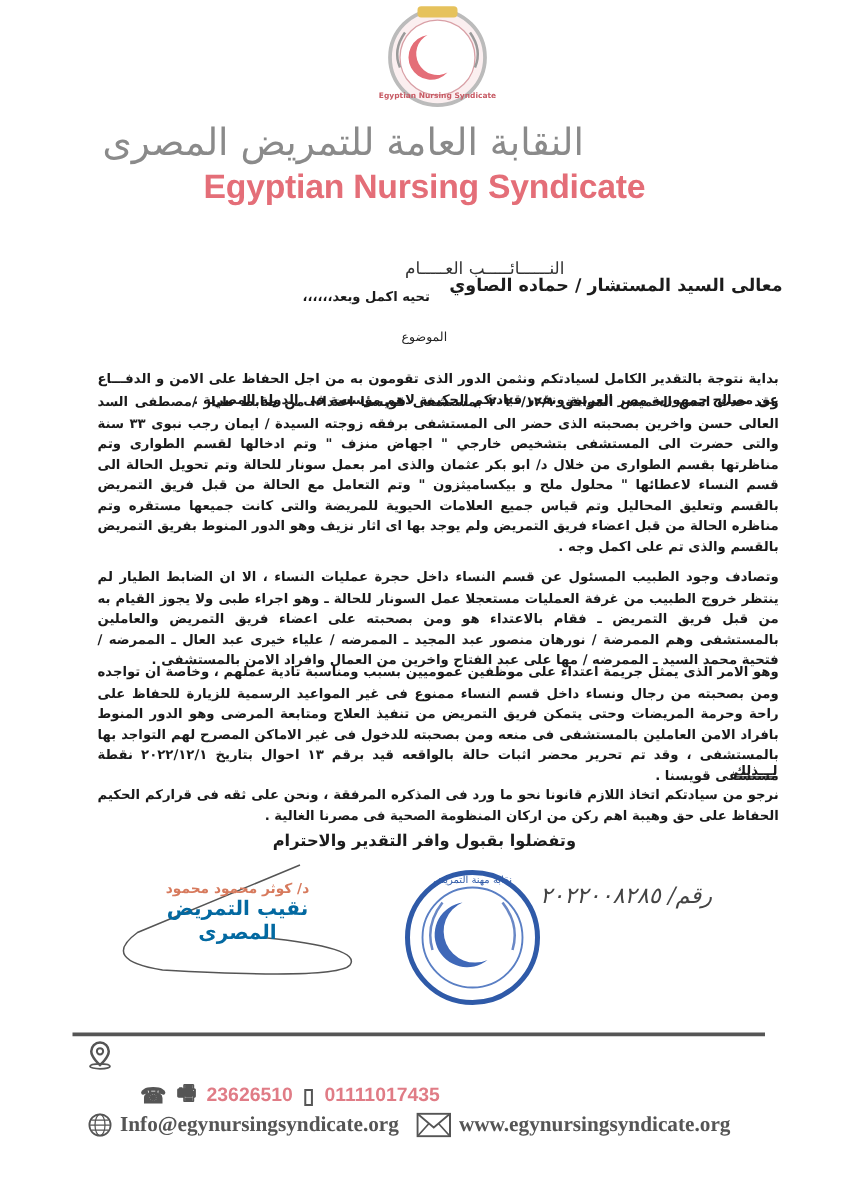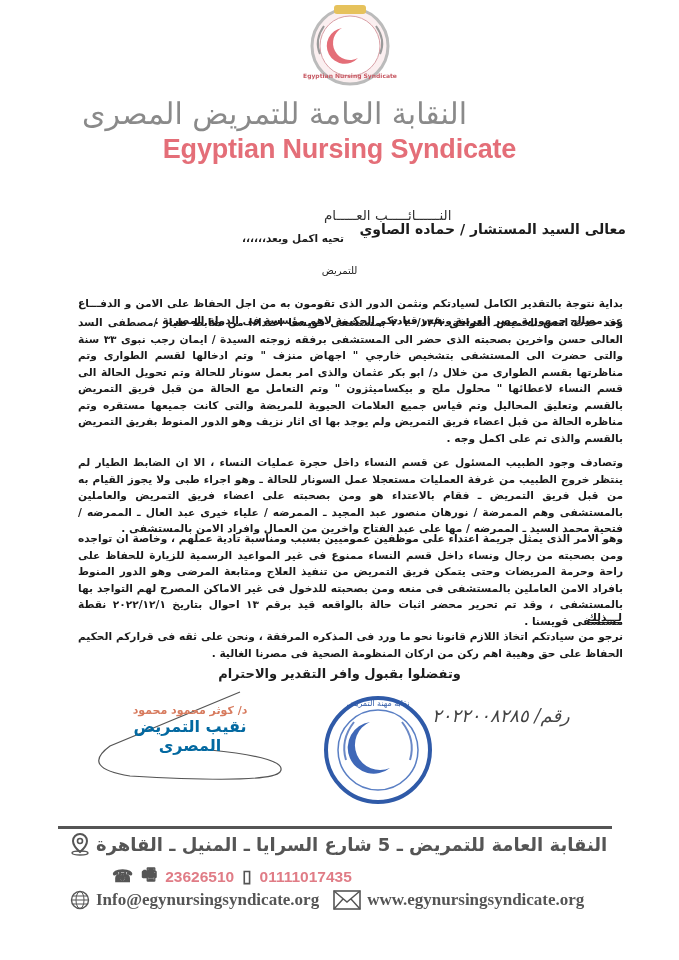--- a/index.html
+++ b/index.html
@@ -46,21 +46,21 @@
   <text x="48" y="76" text-anchor="middle" font-size="6" fill="#c75a64" font-family="DejaVu Sans, sans-serif" font-weight="bold">Egyptian Nursing Syndicate</text>
 </svg>
 
 <div class="abs ar-title">النقابة العامة للتمريض المصرى</div>
 <div class="abs en-title">Egyptian Nursing Syndicate</div>
 
 <div class="abs addressee">معالى السيد المستشار / حماده الصاوي</div>
 <div class="abs deputy">النــــــائـــــب العـــــام</div>
 <div class="abs greeting">تحيه اكمل وبعد،،،،،،</div>
 
-<div class="abs subject">للتمريض</div>
+<div class="abs subject">الموضوع</div>
 <div class="para p1">بداية نتوجة بالتقدير الكامل لسيادتكم ونثمن الدور الذى تقومون به من اجل الحفاظ على الامن و الدفـــاع عن مصالح جمهورية مصر العربية ونقدر قيادتكم الحكيمة لاهم مؤسسة فى الدولة المصرية .</div>
 <div class="para p2">وقد حدث امس الخميس الموافق ٢٠٢٠/١٢/١ بمستشفى قويسنا اعتداءا من ضابط طيار /مصطفى السد العالى حسن واخرين بصحبته الذى حضر الى المستشفى برفقه زوجته السيدة / ايمان رجب نبوى ٣٣ سنة والتى حضرت الى المستشفى بتشخيص خارجي " اجهاض منزف " وتم ادخالها لقسم الطوارى وتم مناظرتها بقسم الطوارى من خلال د/ ابو بكر عثمان والذى امر بعمل سونار للحالة وتم تحويل الحالة الى قسم النساء لاعطائها " محلول ملح و بيكساميثزون " وتم التعامل مع الحالة من قبل فريق التمريض بالقسم وتعليق المحاليل وتم قياس جميع العلامات الحيوية للمريضة والتى كانت جميعها مستقره وتم مناظره الحالة من قبل اعضاء فريق التمريض ولم يوجد بها اى اثار نزيف وهو الدور المنوط بفريق التمريض بالقسم والذى تم على اكمل وجه .</div>
 <div class="para p3">وتصادف وجود الطبيب المسئول عن قسم النساء داخل حجرة عمليات النساء ، الا ان الضابط الطيار لم ينتظر خروج الطبيب من غرفة العمليات مستعجلا عمل السونار للحالة ـ وهو اجراء طبى ولا يجوز القيام به من قبل فريق التمريض ـ فقام بالاعتداء هو ومن بصحبته على اعضاء فريق التمريض والعاملين بالمستشفى وهم الممرضة / نورهان منصور عبد المجيد ـ الممرضه / علياء خيرى عبد العال ـ الممرضه / فتحية محمد السيد ـ الممرضه / مها على عبد الفتاح واخرين من العمال وافراد الامن بالمستشفى .</div>
 <div class="para p4">وهو الامر الذى يمثل جريمة اعتداء على موظفين عموميين بسبب ومناسبة تادية عملهم ، وخاصة ان تواجده ومن بصحبته من رجال ونساء داخل قسم النساء ممنوع فى غير المواعيد الرسمية للزيارة للحفاظ على راحة وحرمة المريضات وحتى يتمكن فريق التمريض من تنفيذ العلاج ومتابعة المرضى وهو الدور المنوط بافراد الامن العاملين بالمستشفى فى منعه ومن بصحبته للدخول فى غير الاماكن المصرح لهم التواجد بها بالمستشفى ، وقد تم تحرير محضر اثبات حالة بالواقعه قيد برقم ١٣ احوال بتاريخ ٢٠٢٢/١٢/١ نقطة مستشفى قويسنا .</div>
 <div class="abs therefore">لـــذلك</div>
 <div class="para p5">نرجو من سيادتكم اتخاذ اللازم قانونا نحو ما ورد فى المذكره المرفقة ، ونحن على ثقه فى قراركم الحكيم الحفاظ على حق وهيبة اهم ركن من اركان المنظومة الصحية فى مصرنا الغالية .</div>
 <div class="abs closing">وتفضلوا بقبول وافر التقدير والاحترام</div>
 
 <svg class="abs scribble" viewBox="0 0 240 110">
   <path d="M170 4 L40 58 Q10 80 60 88 Q200 96 210 84 Q220 70 140 62" stroke="#555" stroke-width="1.2" fill="none"></path>
@@ -77,21 +77,20 @@
   <path d="M48 32 a26 26 0 1 0 20 46 a20 20 0 1 1 -20 -46z" fill="#3f68b8"></path>
   <path d="M24 70 q-6 -20 8 -38 M88 70 q6 -20 -8 -38" stroke="#6a88c6" stroke-width="2" fill="none"></path>
   <text x="56" y="16" text-anchor="middle" font-size="8" fill="#2f5aa8" font-family="DejaVu Sans, sans-serif">نقابة مهنة التمريض</text>
 </svg>
 
 <div class="abs ref">رقم/ ٢٠٢٢٠٠٨٢٨٥</div>
 
 <div class="abs divider"></div>
 
 <div class="abs addr">
-  <span>النقابة العامة للتمريض ـ 5 شارع السرايا ـ المنيل ـ القاهرة</span>
   <svg width="20" height="24" viewBox="0 0 20 24">
     <path d="M10 2 a7 7 0 0 1 7 7 c0 5 -7 11 -7 11 s-7 -6 -7 -11 a7 7 0 0 1 7 -7z" fill="none" stroke="#555" stroke-width="2"></path>
     <circle cx="10" cy="9" r="2.5" fill="none" stroke="#555" stroke-width="1.6"></circle>
     <ellipse cx="10" cy="21" rx="8" ry="2" fill="none" stroke="#555" stroke-width="1.4"></ellipse>
   </svg>
 </div>
 
 <div class="abs contacts">
   <span class="ic">☎</span>
   <span class="ic">🖷</span>

